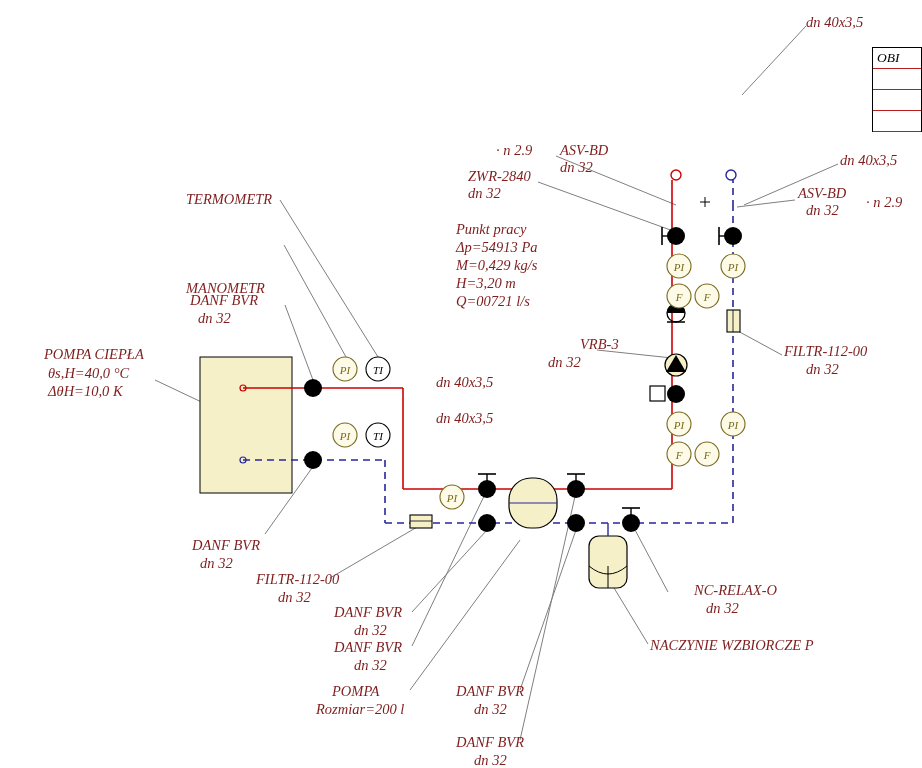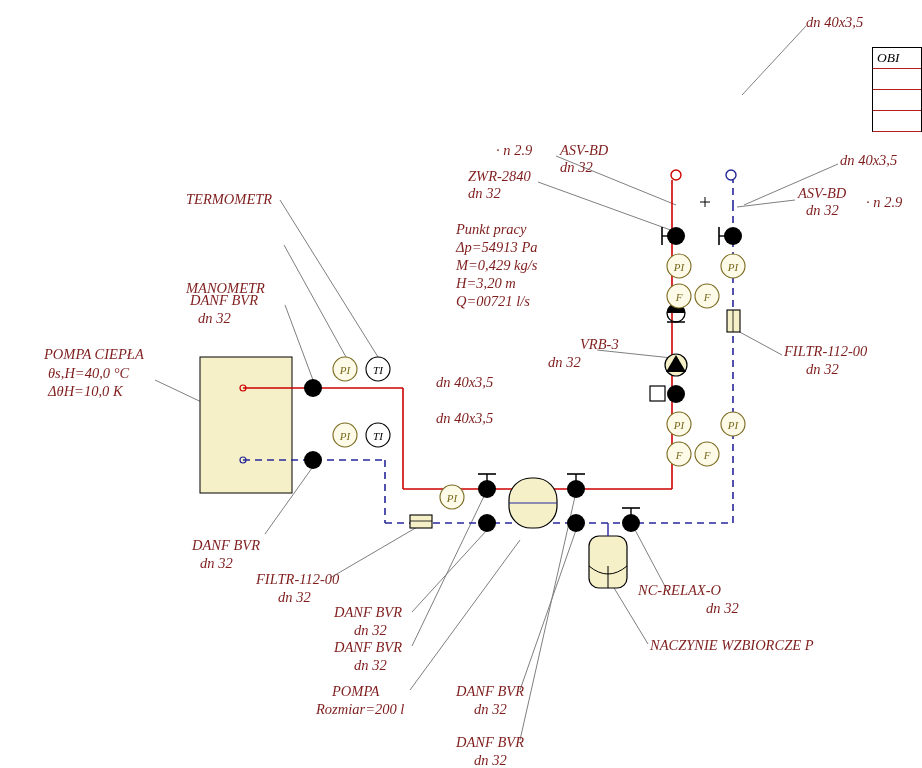--- a/index.html
+++ b/index.html
@@ -298,21 +298,21 @@
     <div class="lbl" style="left:334px; top:604px;">DANF BVR</div>
     <div class="lbl" style="left:354px; top:622px;">dn 32</div>
   </div>
 
   <div>
     <div class="lbl" style="left:334px; top:639px;">DANF BVR</div>
     <div class="lbl" style="left:354px; top:657px;">dn 32</div>
   </div>
 
   <div>
-    <div class="lbl" style="left:638px; top:582px;">NC-RELAX-O</div>
+    <div class="lbl" style="left:694px; top:582px;">NC-RELAX-O</div>
     <div class="lbl" style="left:706px; top:600px;">dn 32</div>
   </div>
 
   <div class="lbl" style="left:650px; top:637px;">NACZYNIE WZBIORCZE P</div>
 
   <div>
     <div class="lbl" style="left:332px; top:683px;">POMPA</div>
     <div class="lbl" style="left:316px; top:701px;">Rozmiar=200 l</div>
   </div>
 

